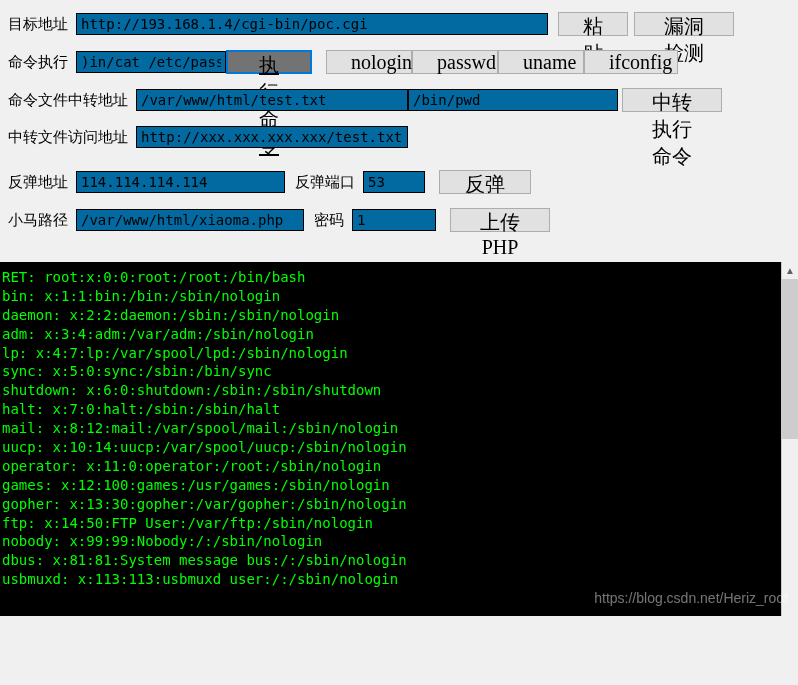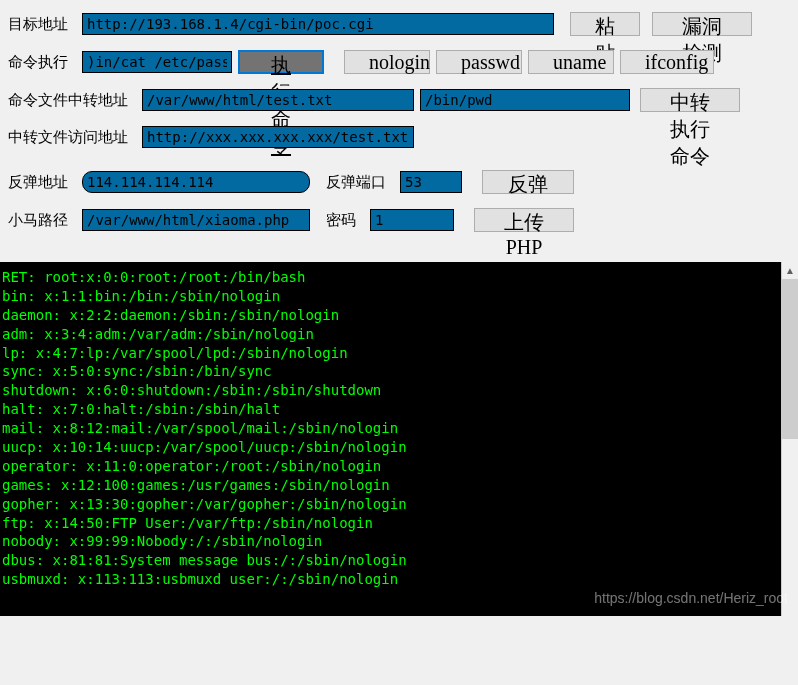--- a/index.html
+++ b/index.html
@@ -11,21 +11,20 @@
     width: 798px;
   }
   .top-panel {
     background: #f0f0f0;
     padding: 12px 8px 16px 8px;
   }
   .row {
     display: flex;
     align-items: center;
     margin-bottom: 14px;
-    gap: 6px;
   }
   .label {
     font-size: 15px;
     color: #000;
     white-space: nowrap;
     margin-right: 8px;
   }
   input[type="text"] {
     font-family: "SimSun", monospace;
     font-size: 14px;
@@ -126,21 +125,21 @@
     <button style="width:100px;margin-left:4px">中转执行命令</button>
   </div>
 
   <div class="row">
     <span class="label">中转文件访问地址</span>
     <input type="text" style="width: 272px;" value="http://xxx.xxx.xxx.xxx/test.txt">
   </div>
 
   <div class="row" style="margin-top:22px">
     <span class="label">反弹地址</span>
-    <input type="text" style="width: 228px; border-radius: 10px;" value="114.114.114.114">
+    <input type="text" style="width: 209px;" value="114.114.114.114">
     <span class="label" style="margin-left:10px">反弹端口</span>
     <input type="text" style="width: 62px;" value="53">
     <button style="width:92px;margin-left:14px">反弹</button>
   </div>
 
   <div class="row">
     <span class="label">小马路径</span>
     <input type="text" style="width: 228px;" value="/var/www/html/xiaoma.php">
     <span class="label" style="margin-left:10px">密码</span>
     <input type="text" style="width: 84px;" value="1">

